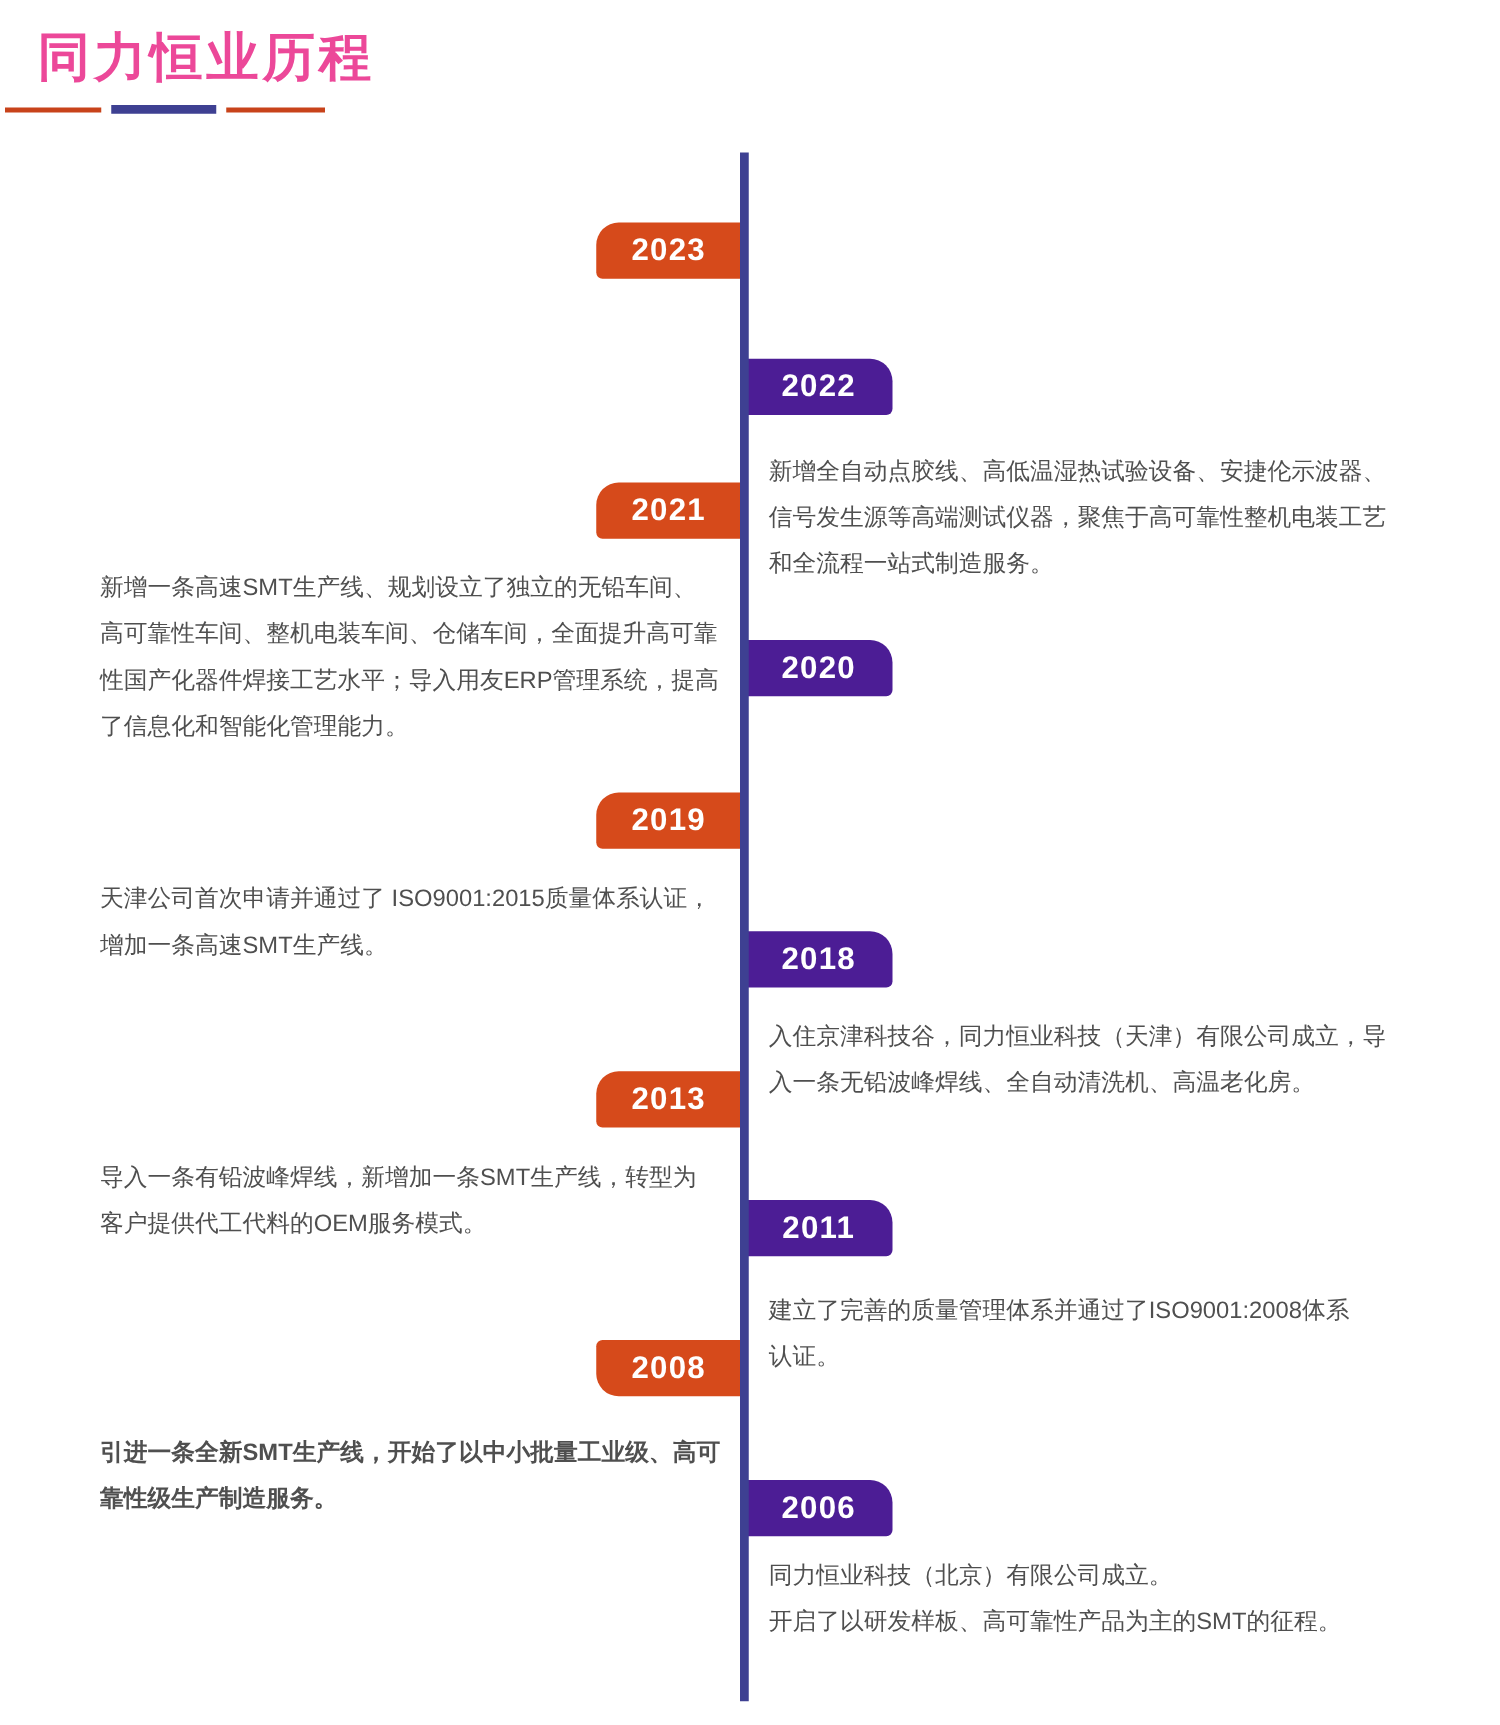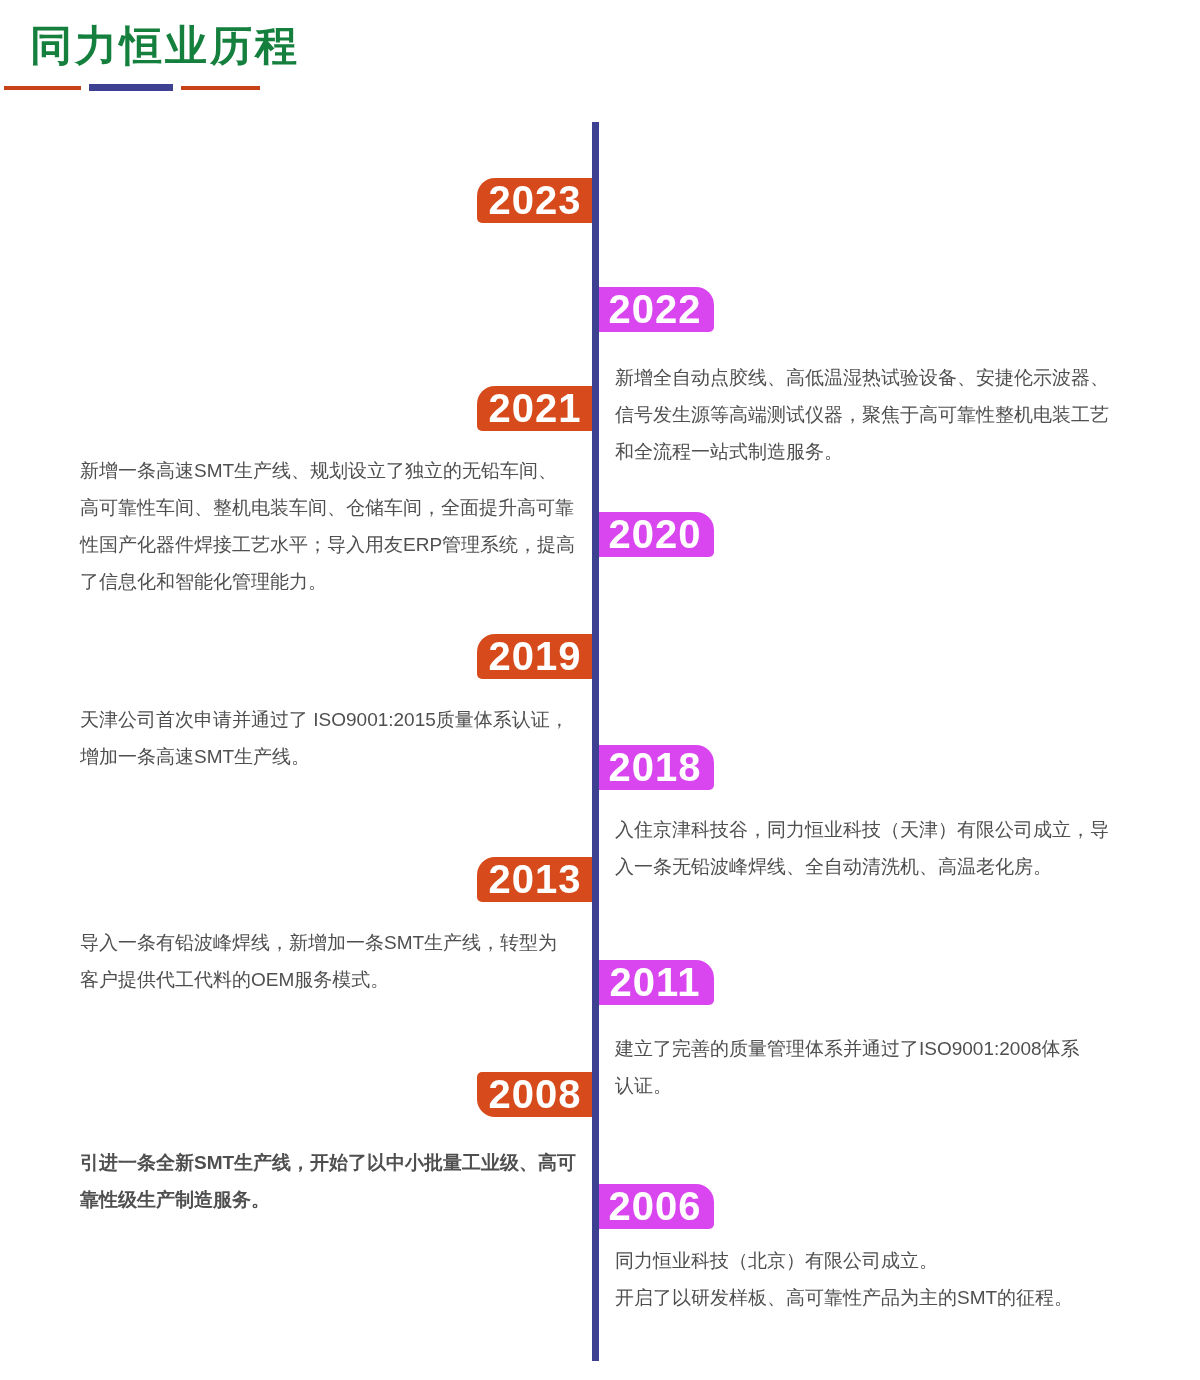--- a/index.html
+++ b/index.html
@@ -1,34 +1,34 @@
 <!DOCTYPE html>
 <html><head>
 <meta charset="utf-8">
 <style>
   html,body{margin:0;padding:0;background:#ffffff;}
   .page{position:relative;width:1200px;height:1380px;background:#ffffff;overflow:hidden;
         font-family:"Liberation Sans","DejaVu Sans",sans-serif;}
 
   
   .page-title{position:absolute;left:30px;top:18px;font-size:42px;font-weight:800;
-              color:#15803d;letter-spacing:3px;}
+              color:#ec4899;letter-spacing:3px;}
   .bar{position:absolute;}
   .bar-o1{left:4px;top:86px;width:77px;height:4px;background:#c8431a;}
   .bar-b {left:89px;top:84px;width:84px;height:7px;background:#3e4092;}
   .bar-o2{left:181px;top:86px;width:79px;height:4px;background:#c8431a;}
 
   
   .spine{position:absolute;left:592px;top:122px;width:7px;height:1239px;background:#3e4092;z-index:5;}
 
   
   .badge{position:absolute;height:45px;display:flex;align-items:center;justify-content:center;
-         color:#ffffff;font-weight:bold;font-size:40px;letter-spacing:1px;z-index:2;}
+         color:#ffffff;font-weight:bold;font-size:25px;letter-spacing:1px;z-index:2;}
   .badge-left {left:477px;width:116px;background:#d64a1b;border-radius:18px 0 0 5px;}
-  .badge-right{left:596px;width:118px;background:#d946ef;border-radius:0 18px 5px 0;}
+  .badge-right{left:596px;width:118px;background:#4c1d95;border-radius:0 18px 5px 0;}
   .badge-left.flip{border-radius:5px 0 0 18px;}
 
   .b2023{top:178px;} .b2022{top:287px;} .b2021{top:386px;} .b2020{top:512px;}
   .b2019{top:634px;} .b2018{top:745px;} .b2013{top:857px;} .b2011{top:960px;}
   .b2008{top:1072px;} .b2006{top:1184px;}
 
   
   .etext{position:absolute;font-size:19px;line-height:37px;color:#4f4f4f;white-space:pre-line;z-index:1;}
   .etext-left {left:80px;width:515px;}
   .etext-right{left:615px;width:520px;}

